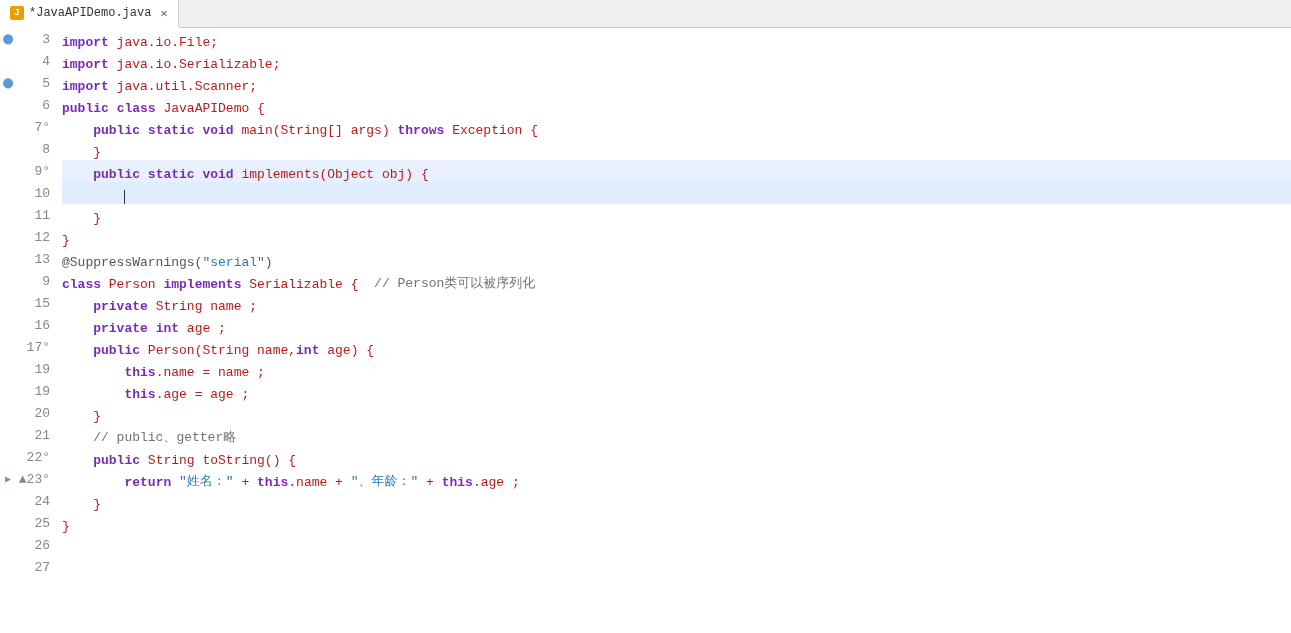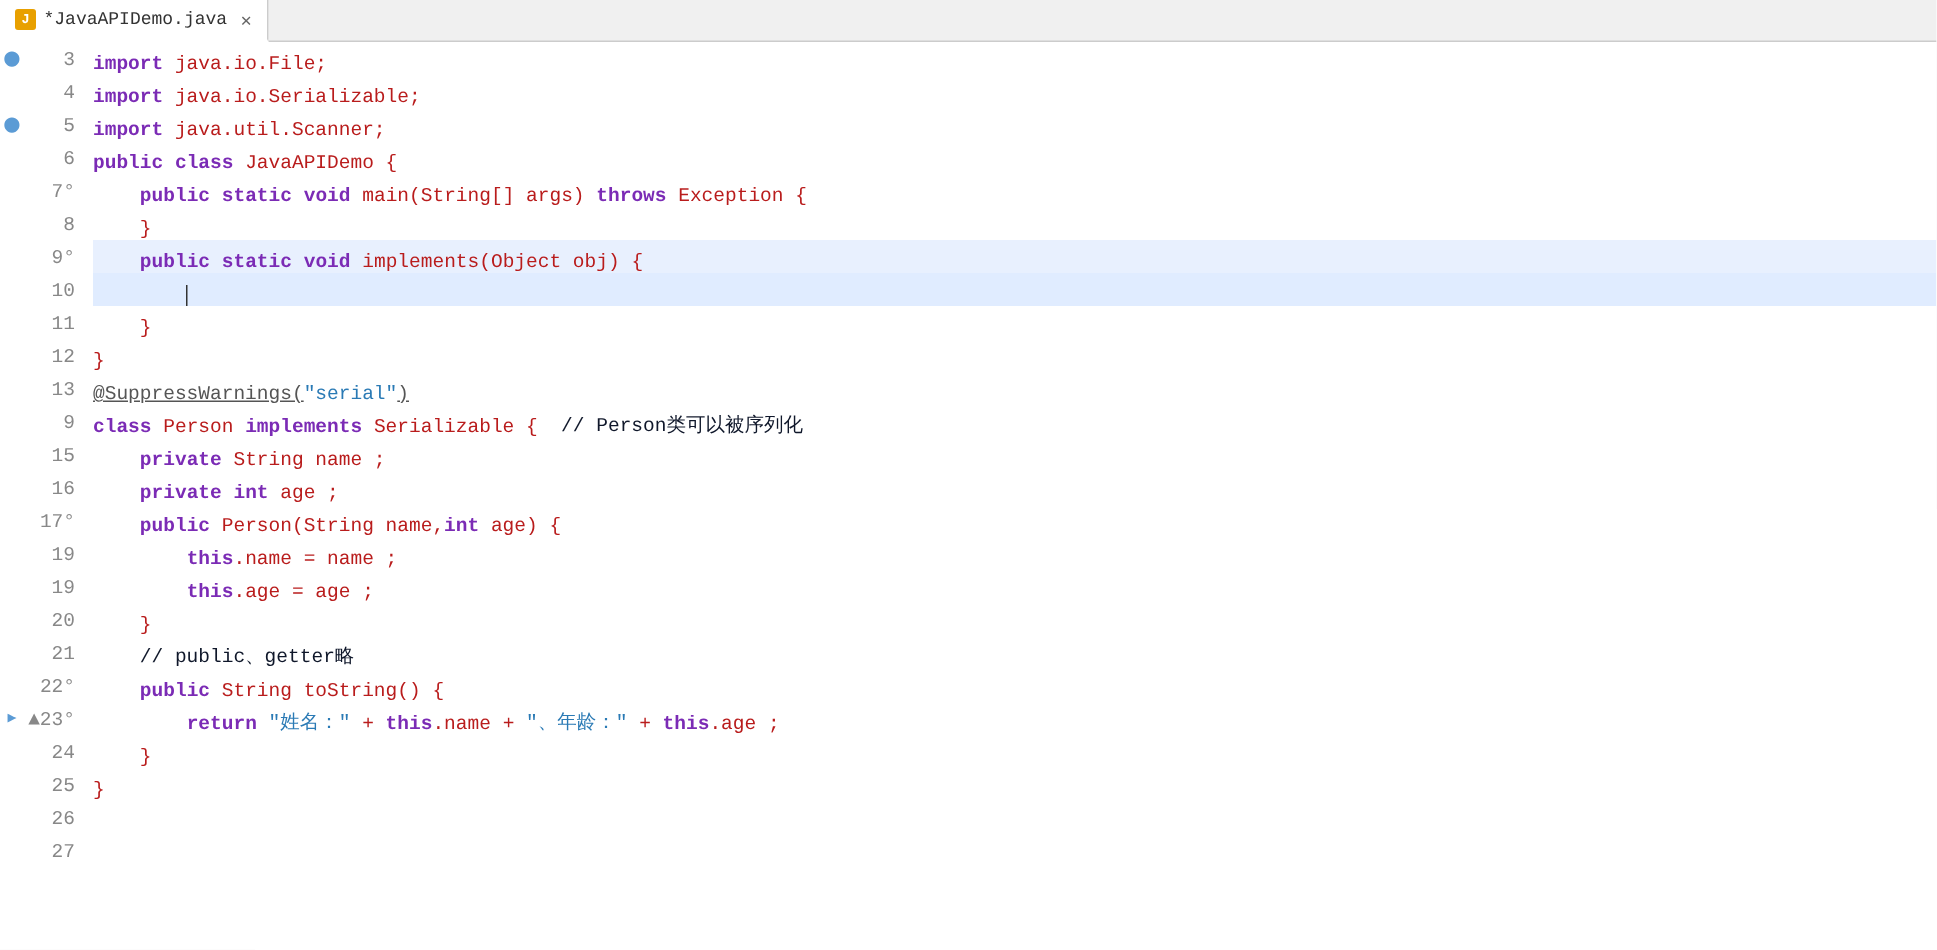--- a/index.html
+++ b/index.html
@@ -111,22 +111,22 @@
       background: #e8f0fe;
     }
 
     .code-line.active-line {
       background: #e0ecff;
     }
 
     
     .kw { color: #7b2bb5; font-weight: bold; } 
     .str { color: #2a7ab5; } 
-    .comment { color: #0f172a; } 
-    .annotation { color: #555; text-decoration: underline; }
+    .comment { color: #737373; } 
+    .annotation { color: #555; }
     .plain { color: #b91c1c; }
 
     .cursor {
       display: inline-block;
       width: 1px;
       height: 14px;
       background: #333;
       vertical-align: middle;
       animation: blink 1s step-end infinite;
     }

